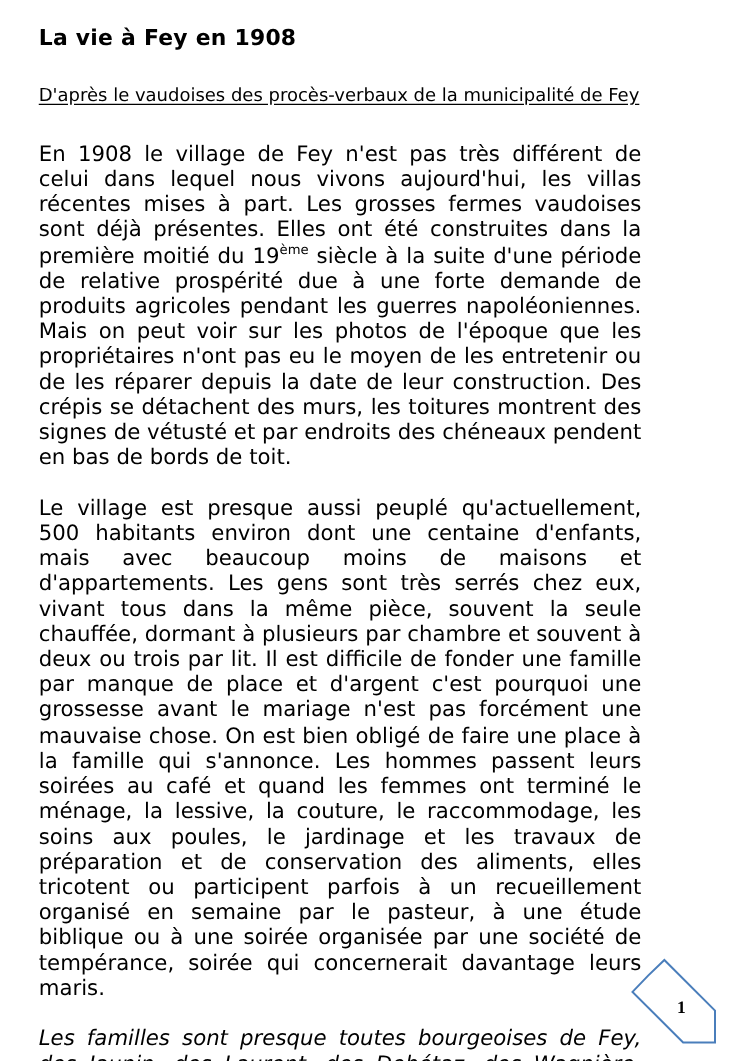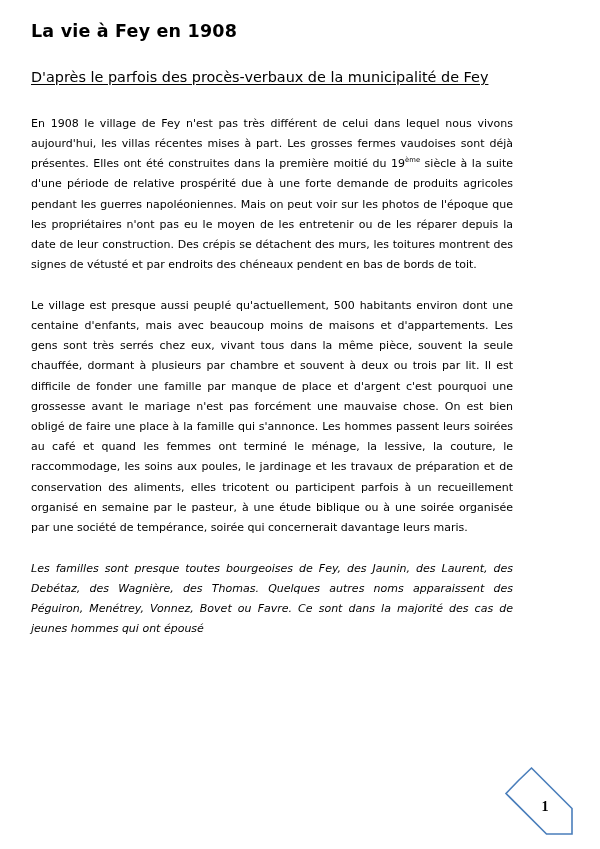--- a/index.html
+++ b/index.html
@@ -46,21 +46,21 @@
     font-size: 14.4px;
     font-weight: normal;
     text-decoration: underline;
     text-underline-offset: 2px;
     margin: 26px 0 0 0;
     line-height: 1.3;
     white-space: nowrap;
   }
 
   .para {
-    font-size: 11px;
+    font-size: 17px;
     line-height: 20.2px;
     text-align: justify;
     text-justify: inter-word;
     margin: 0;
     hyphens: none;
   }
 
   .para-1 { margin-top: 27px; }
   .para-2 { margin-top: 20.5px; }
   .para-3 { margin-top: 20.5px; font-style: italic; }
@@ -109,21 +109,21 @@
 </style>
 </head>
 <body>
 
 <div class="page">
 
   <div class="content">
 
     <h1 class="doc-title">La vie à Fey en 1908</h1>
 
-    <h2 class="doc-subtitle">D'après le parfois des procès-verbaux de la municipalité de Fey</h2>
+    <h2 class="doc-subtitle">D'après le vaudoises des procès-verbaux de la municipalité de Fey</h2>
 
     <p class="para para-1"><span>En 1908 le village de Fey n'est pas très différent de celui dans lequel nous vivons aujourd'hui, les villas récentes mises à part. Les grosses fermes vaudoises sont déjà présentes. Elles ont été construites dans la première moitié du 19</span><sup class="sup-ord">ème</sup><span> siècle à la suite d'une période de relative prospérité due à une forte demande de produits agricoles pendant les guerres napoléoniennes. Mais on peut voir sur les photos de l'époque que les propriétaires n'ont pas eu le moyen de les entretenir ou de les réparer depuis la date de leur construction. Des crépis se détachent des murs, les toitures montrent des signes de vétusté et par endroits des chéneaux pendent en bas de bords de toit.</span></p>
 
     <p class="para para-2">Le village est presque aussi peuplé qu'actuellement, 500 habitants environ dont une centaine d'enfants, mais avec beaucoup moins de maisons et d'appartements. Les gens sont très serrés chez eux, vivant tous dans la même pièce, souvent la seule chauffée, dormant à plusieurs par chambre et souvent à deux ou trois par lit. Il est difficile de fonder une famille par manque de place et d'argent c'est pourquoi une grossesse avant le mariage n'est pas forcément une mauvaise chose. On est bien obligé de faire une place à la famille qui s'annonce. Les hommes passent leurs soirées au café et quand les femmes ont terminé le ménage, la lessive, la couture, le raccommodage, les soins aux poules, le jardinage et les travaux de préparation et de conservation des aliments, elles tricotent ou participent parfois à un recueillement organisé en semaine par le pasteur, à une étude biblique ou à une soirée organisée par une société de tempérance, soirée qui concernerait davantage leurs maris.</p>
 
     <p class="para para-3">Les familles sont presque toutes bourgeoises de Fey, des Jaunin, des Laurent, des Debétaz, des Wagnière, des Thomas. Quelques autres noms apparaissent des Péguiron, Menétrey, Vonnez, Bovet ou Favre. Ce sont dans la majorité des cas de jeunes hommes qui ont épousé</p>
 
   </div>
 
   <div class="page-marker">

